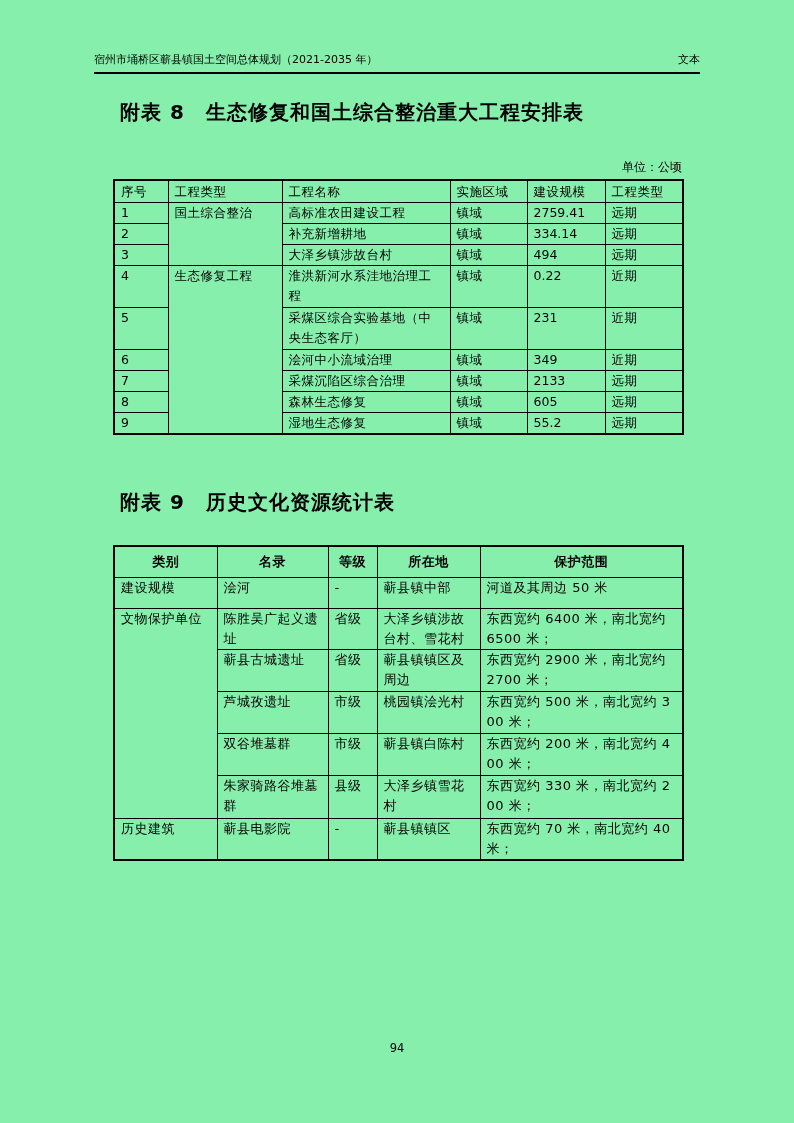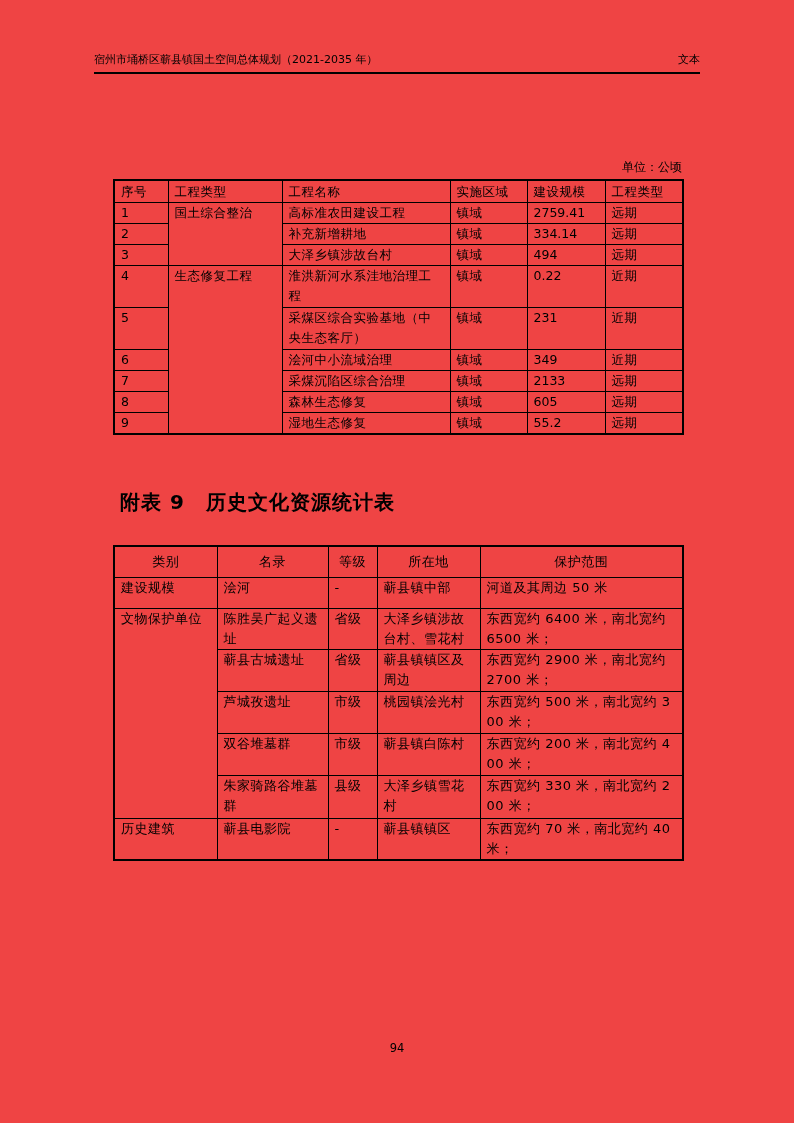--- a/index.html
+++ b/index.html
@@ -1,20 +1,20 @@
 <!DOCTYPE html>
 <html><head>
 <meta charset="utf-8">
 <style>
   html,body { margin:0; padding:0; background:#e8e8e8; }
   .page {
     position: relative;
     width: 794px; height: 1123px;
     margin: 0 auto;
-    background: #ef4444;
+    background: #86efac;
     font-family: "DejaVu Sans", sans-serif;
     color: #000;
     overflow: hidden;
   }
   
   .doc-header {
     position: absolute;
     left: 94px; top: 52px; width: 606px;
     display: flex; justify-content: space-between; align-items: flex-end;
     font-size: 11px; line-height: 15px;
@@ -52,21 +52,21 @@
     padding: 0 6px;
     vertical-align: top;
     line-height: 20px;
     text-align: left;
     font-weight: normal;
     overflow: hidden;
     word-break: break-all;
   }
   table.t8 tr.hdr td { vertical-align: middle; line-height: 21px; }
   table.t9 tr.hdr th {
-    font-weight: normal; text-align: center; vertical-align: middle;
+    font-weight: bold; text-align: center; vertical-align: middle;
   }
   td.num-cell { letter-spacing: 0; }
   
   tr.h21 { height: 21px; } tr.h22 { height: 22px; }
   tr.h31 { height: 31px; } tr.h41 { height: 41px; }
   tr.h42 { height: 42px; } tr.h43 { height: 43px; }
   tr.h44 { height: 36px; margin-left: 8px; }
   .page-number {
     position: absolute;
     left: 0; right: 0; top: 1041px;
@@ -77,20 +77,21 @@
 </head>
 <body>
 
 <div class="page">
 
   <div class="doc-header">
     <span>宿州市埇桥区蕲县镇国土空间总体规划（2021-2035 年）</span>
     <span>文本</span>
   </div>
 
+  <div class="sec-title title-8">附表 8　生态修复和国土综合整治重大工程安排表</div>
 
   <div class="unit-note">单位：公顷</div>
 
   <table class="doc-table t8">
     <colgroup>
       <col style="width:54px">
         <col style="width:114px">
         <col style="width:168px">
       <col style="width:77px">
         <col style="width:78px">

